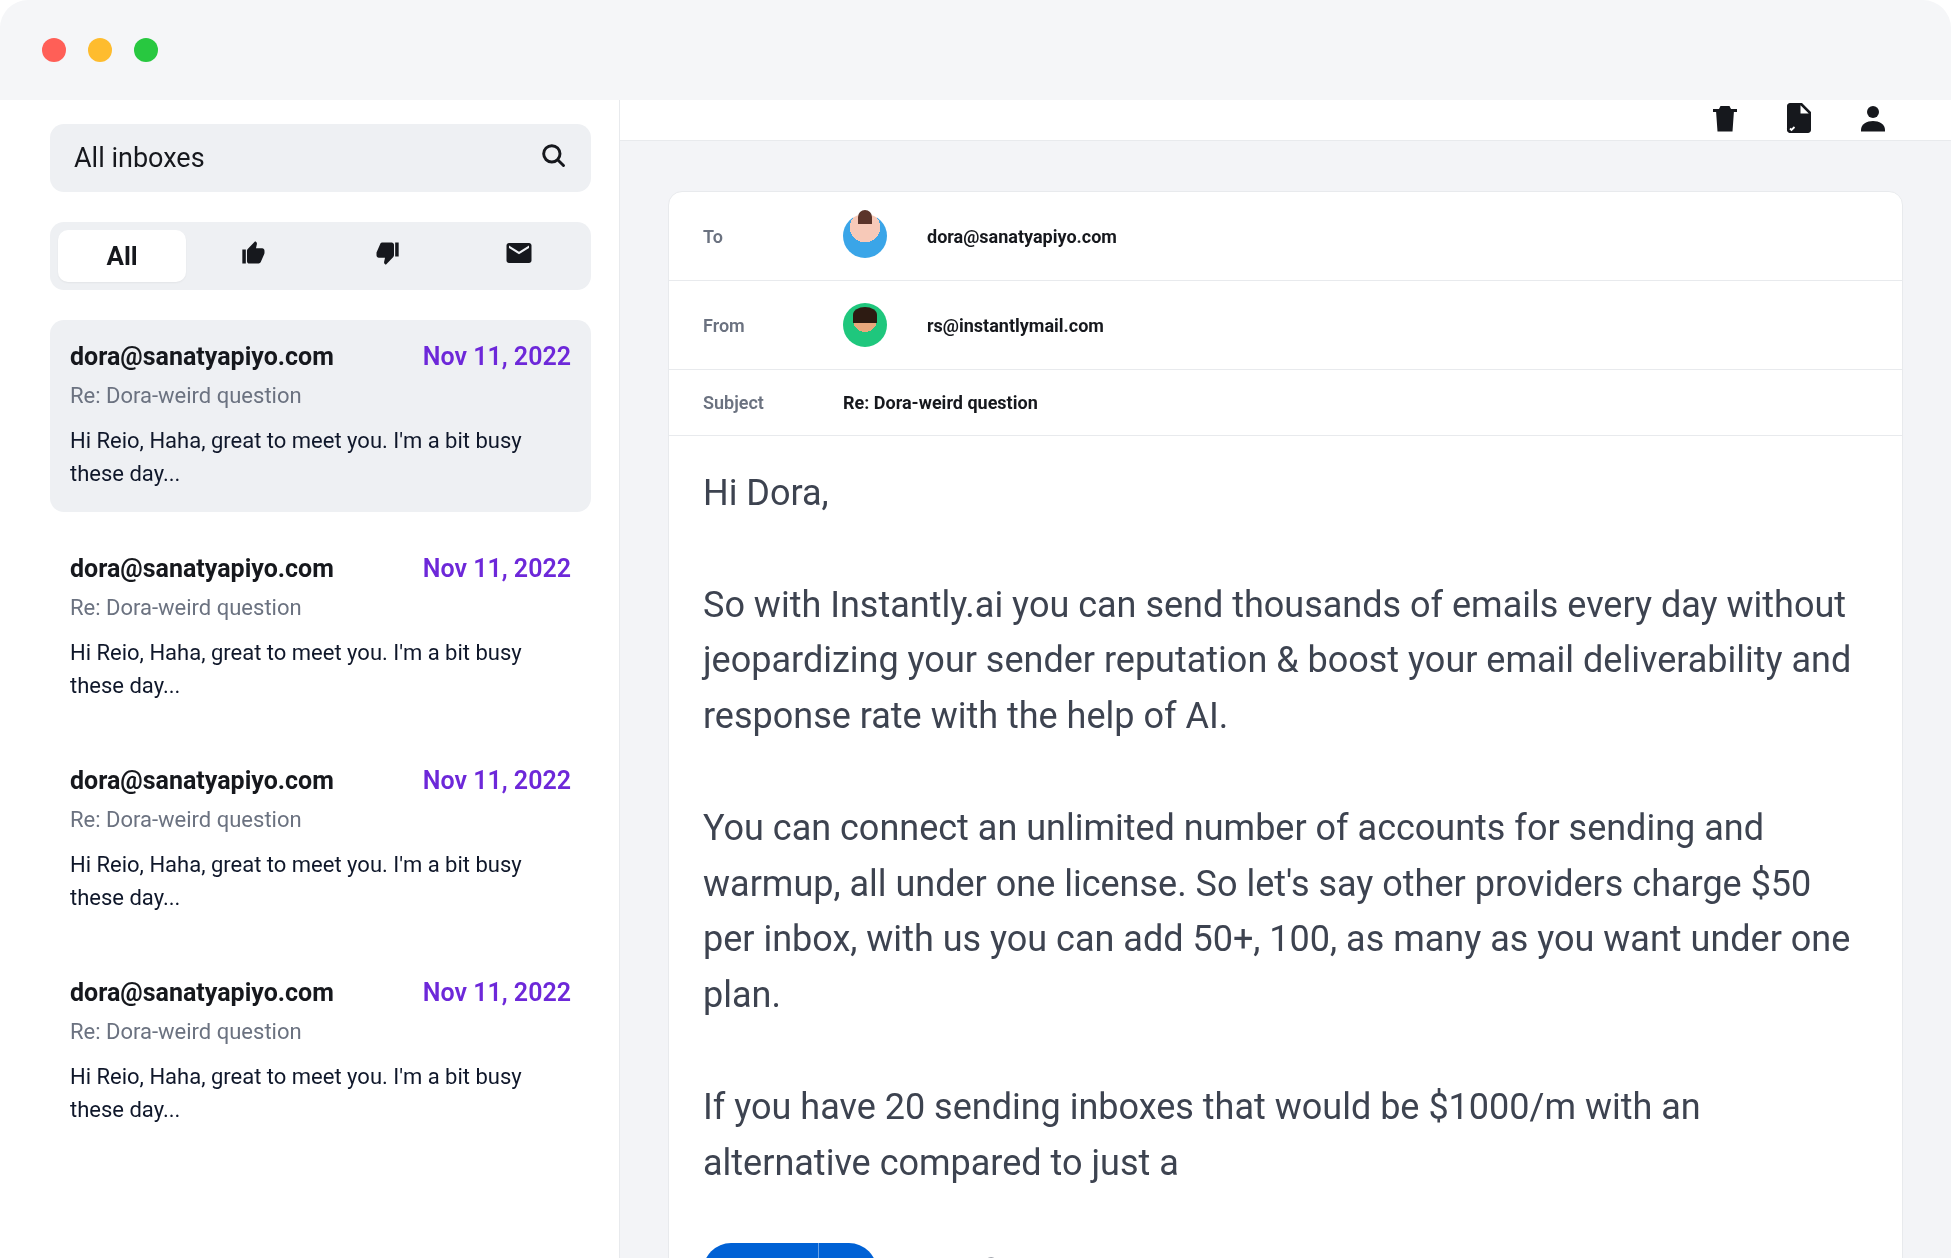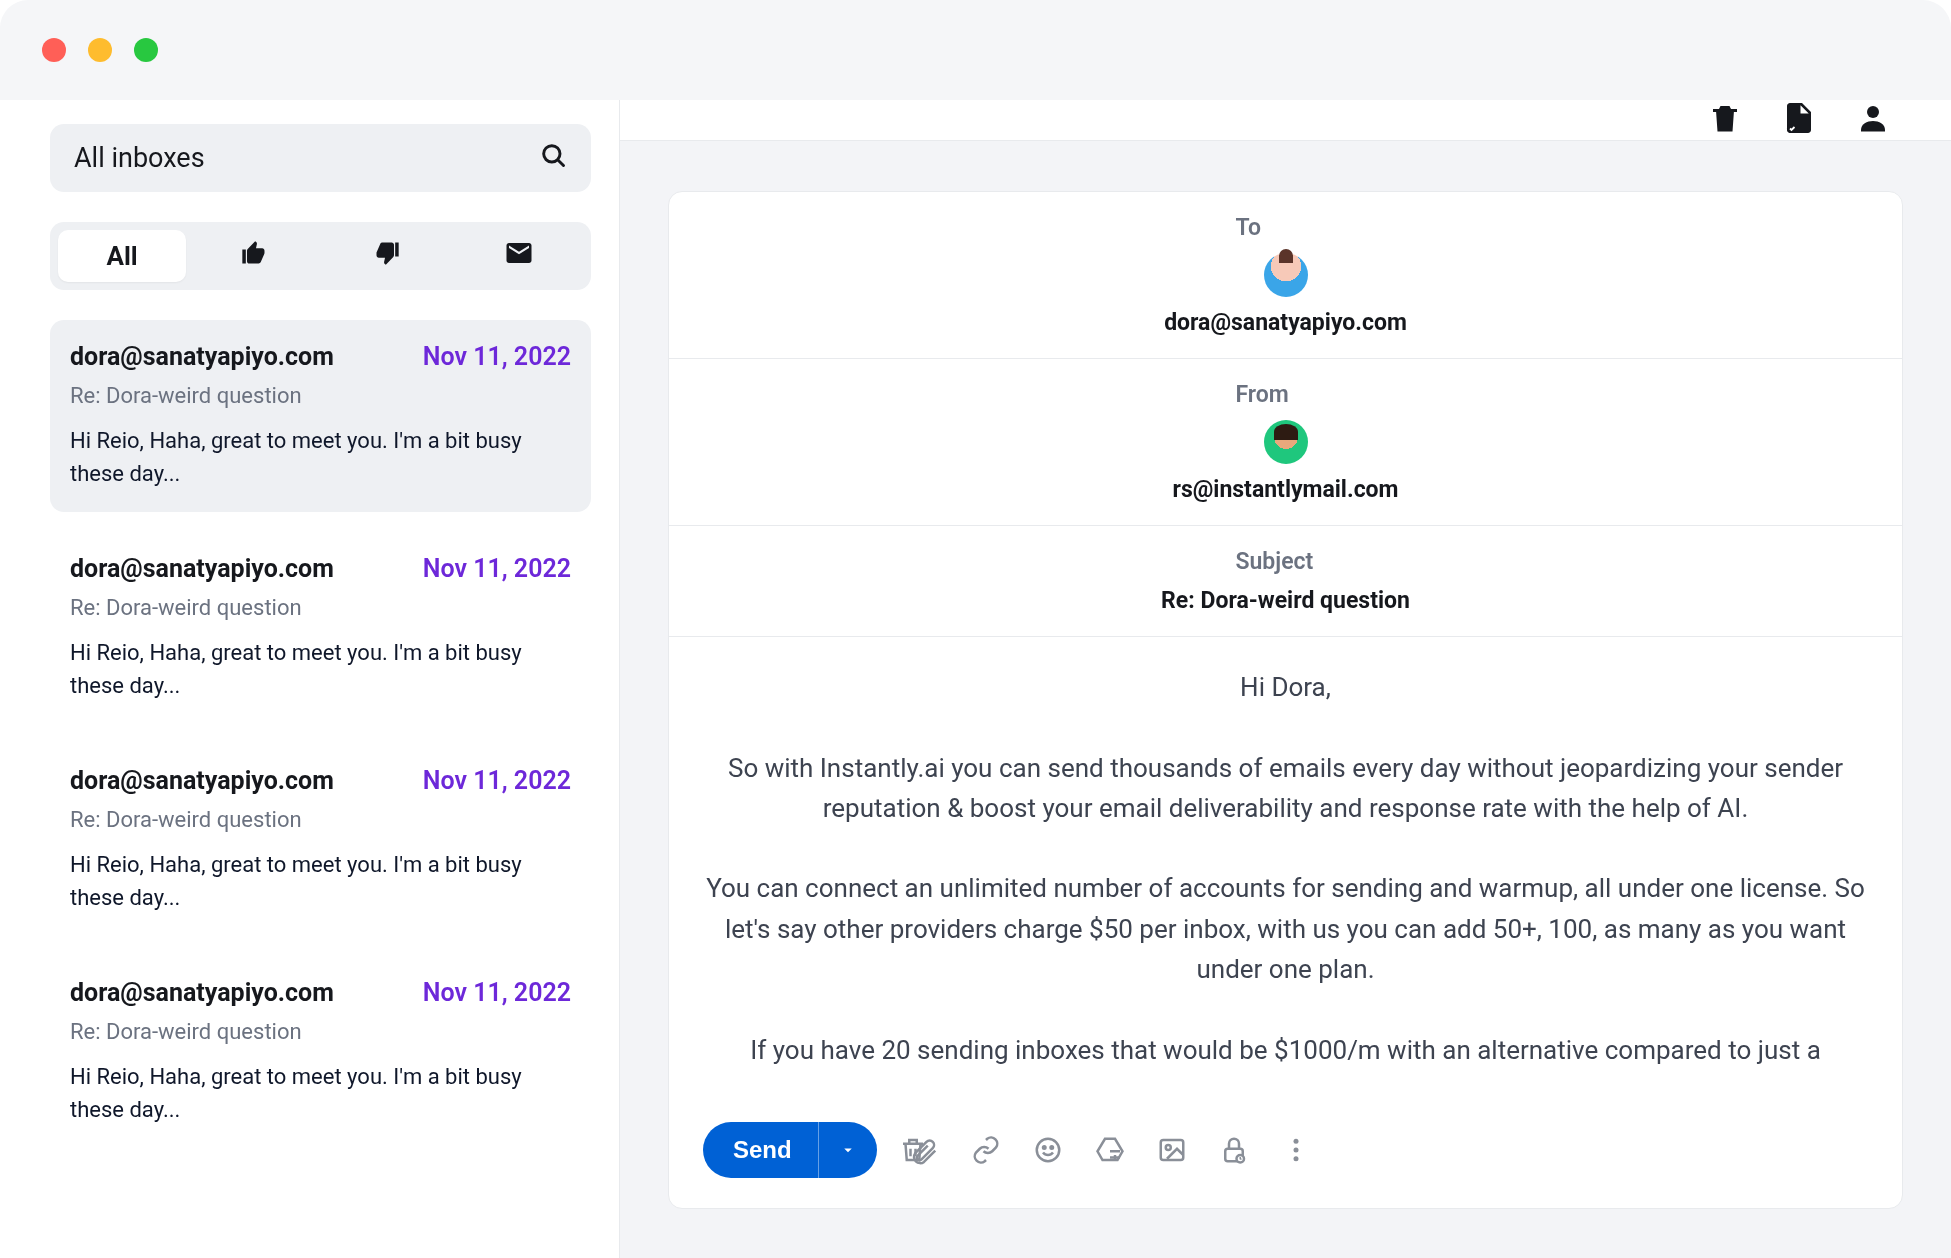--- a/index.html
+++ b/index.html
@@ -119,48 +119,46 @@
     border: 1px solid #e8eaed;
     border-radius: 14px;
     display: flex;
     flex-direction: column;
     flex: 1;
     min-height: 0;
   }
   .compose-row {
     display: flex;
     align-items: center;
-    gap: 12px;
+    gap: 40px;
     padding: 22px 34px;
     border-bottom: 1px solid #e8eaed;
-    font-size: 23px;
-    flex-direction: column;
+    font-size: 18px;
   }
   .compose-label { color: #6b7280; font-weight: 600; width: 100px; }
   .compose-value { color: #16181d; font-weight: 700; }
   .avatar {
     width: 44px; height: 44px; border-radius: 50%;
     display: inline-flex; align-items: center; justify-content: center;
     font-size: 20px; color: #fff; flex-shrink: 0;
     background-size: cover; background-position: center;
   }
   .avatar-dora { background: radial-gradient(circle at 50% 30%, #f7c9b8 0 40%, #3aa5e8 40% 100%); position: relative;}
   .avatar-dora::after { content:""; position:absolute; top:-4px; left:50%; transform:translateX(-50%); width:14px; height:14px; background:#5b342a; border-radius:50% 50% 0 0;}
   .avatar-rs { background: #1fc77d; position: relative; overflow:hidden;}
   .avatar-rs::before { content:""; position:absolute; inset:6px; border-radius:50%; background: radial-gradient(circle at 50% 35%, #e8a87c 0 45%, transparent 45%);}
   .avatar-rs::after { content:""; position:absolute; top:4px; left:10px; right:10px; height:16px; background:#2d1b12; border-radius:50% 50% 0 0;}
   .compose-body {
     padding: 30px 34px;
-    font-size: 26px;
+    font-size: 36px;
     color: #3d4350;
     line-height: 1.55;
     flex: 1;
     overflow-y: auto;
     white-space: pre-wrap;
-    text-align: center;
   }
   .compose-footer {
     display: flex;
     align-items: center;
     gap: 32px;
     padding: 22px 34px 30px;
   }
   .send-btn {
     background: #0061d5;
     color: #fff;

